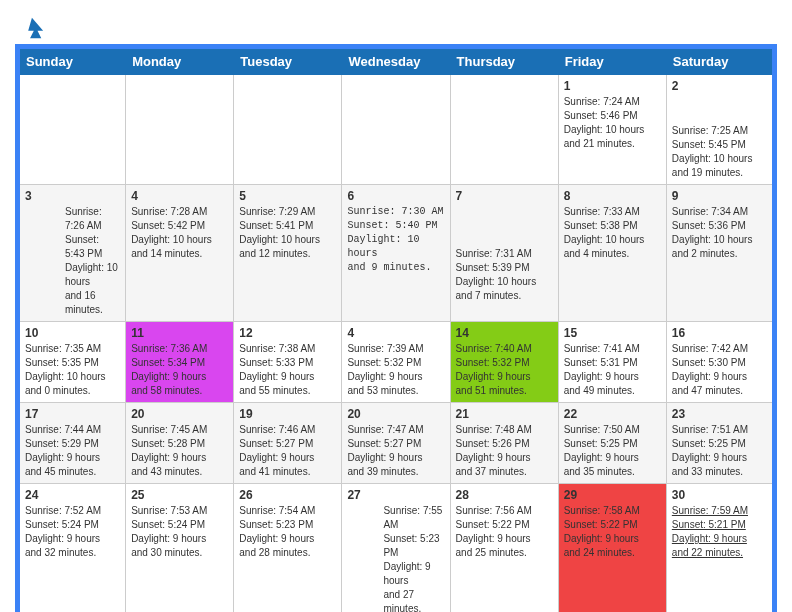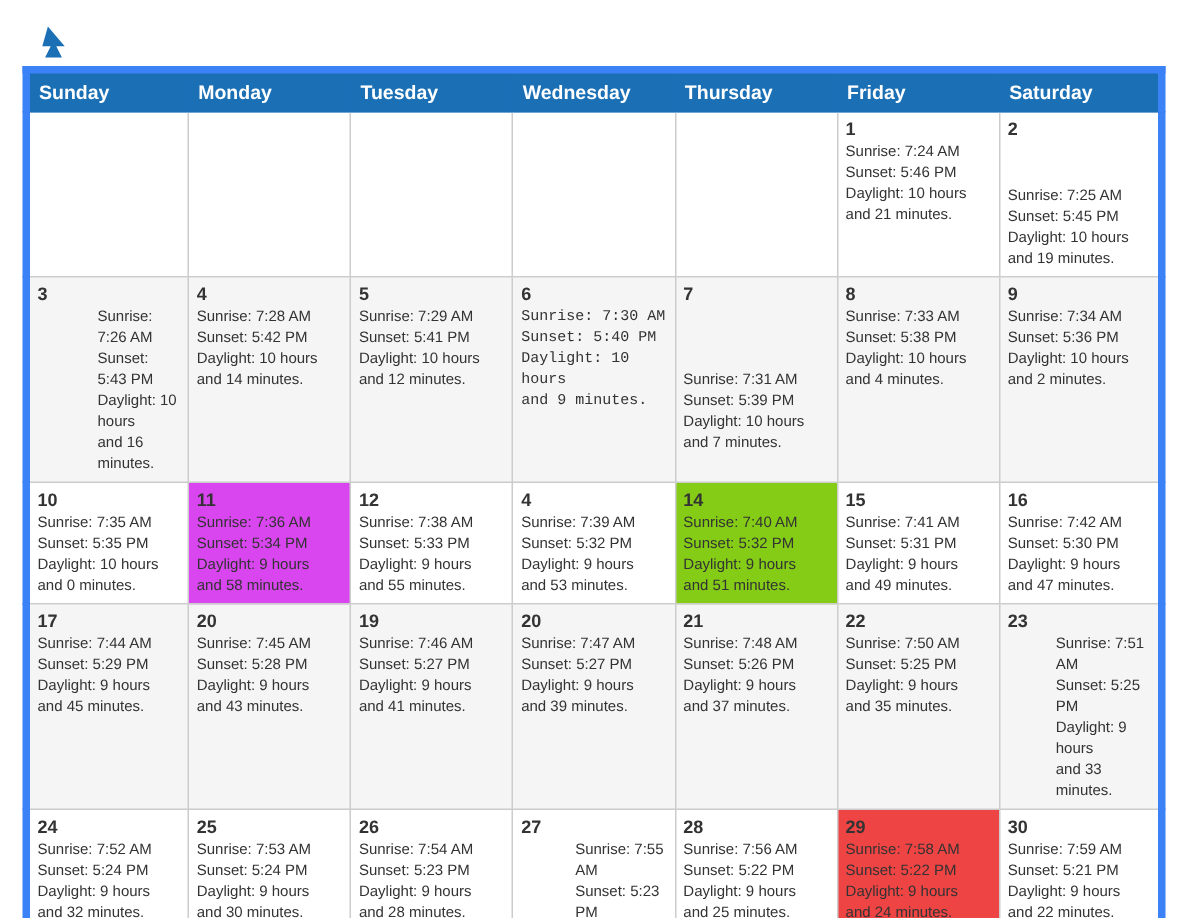--- a/index.html
+++ b/index.html
@@ -289,21 +289,21 @@
         </td>
         <td style="background-color: rgb(245, 245, 245);">
           <div class="day-number">22</div>
           <div class="day-info" style="white-space: pre-line;">Sunrise: 7:50 AM
 Sunset: 5:25 PM
 Daylight: 9 hours
 and 35 minutes.</div>
         </td>
         <td style="background-color: rgb(245, 245, 245);">
           <div class="day-number">23</div>
-          <div class="day-info" style="white-space: pre-line; margin-left: 32px;">Sunrise: 7:51 AM
+          <div class="day-info" style="white-space: pre-line;">Sunrise: 7:51 AM
 Sunset: 5:25 PM
 Daylight: 9 hours
 and 33 minutes.</div>
         </td>
       </tr>
       <tr>
         <td style="background-color: rgb(255, 255, 255);">
           <div class="day-number">24</div>
           <div class="day-info" style="white-space: pre-line;">Sunrise: 7:52 AM
 Sunset: 5:24 PM
@@ -340,20 +340,20 @@
         </td>
         <td style="background-color: #ef4444;">
           <div class="day-number">29</div>
           <div class="day-info" style="white-space: pre-line;">Sunrise: 7:58 AM
 Sunset: 5:22 PM
 Daylight: 9 hours
 and 24 minutes.</div>
         </td>
         <td style="background-color: rgb(255, 255, 255);">
           <div class="day-number">30</div>
-          <div class="day-info" style="white-space: pre-line;">Sunrise: 7:59 AM
+          <div class="day-info" style="white-space: pre-line; text-decoration: underline;">Sunrise: 7:59 AM
 Sunset: 5:21 PM
 Daylight: 9 hours
 and 22 minutes.</div>
         </td>
       </tr>
     </tbody>
 </table>
 
 </body></html>

